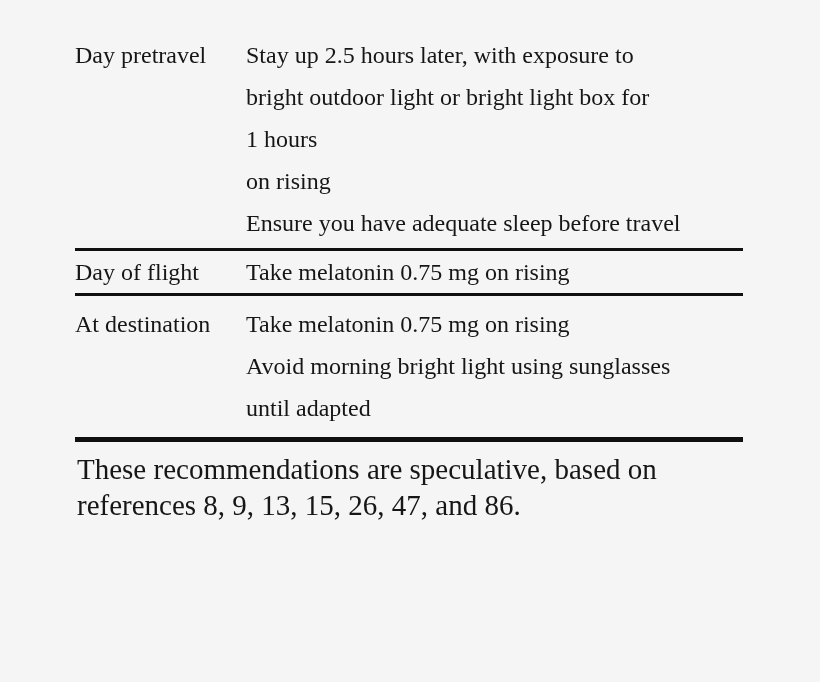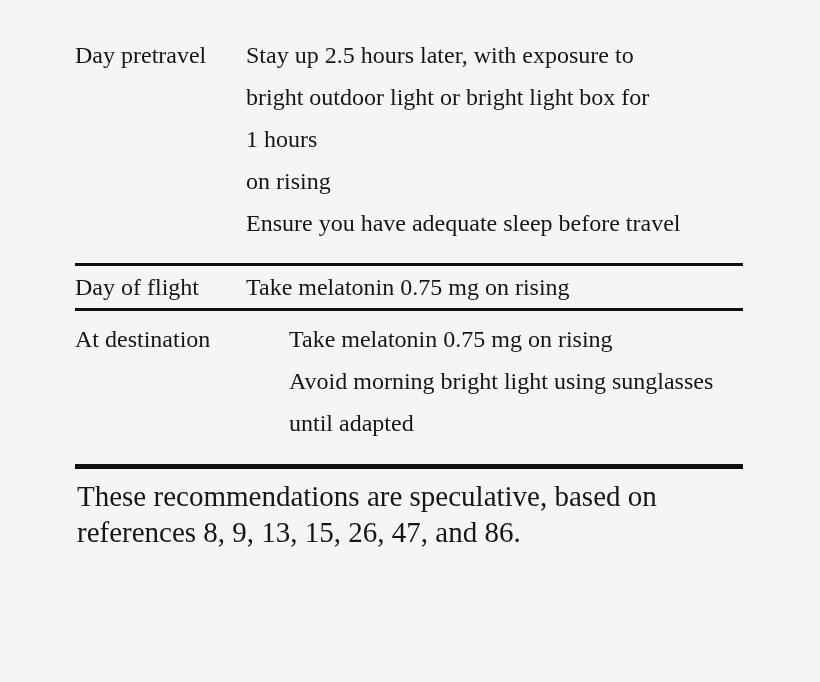--- a/index.html
+++ b/index.html
@@ -40,31 +40,30 @@
     white-space: nowrap;
   }
   .content {
     flex: 1 1 auto;
     min-width: 0;
   }
   .line {
     white-space: nowrap;
   }
   .row-pretravel {
-    padding-bottom: 19px;
+    padding-bottom: 4px;
     border-bottom: 3px solid var(--rule);
   }
   .row-flight {
     border-bottom: 3px solid var(--rule);
   }
   .row-destination {
     padding-top: 7px;
-    padding-bottom: 20px;
+    padding-bottom: 8px;
     border-bottom: 5px solid var(--rule);
-    gap: 43px;
   }
   .footnote {
     margin: 9px 0 0 77px;
     font-size: 29px;
     line-height: 36px;
   }
 </style>
 </head>
 <body>
 

